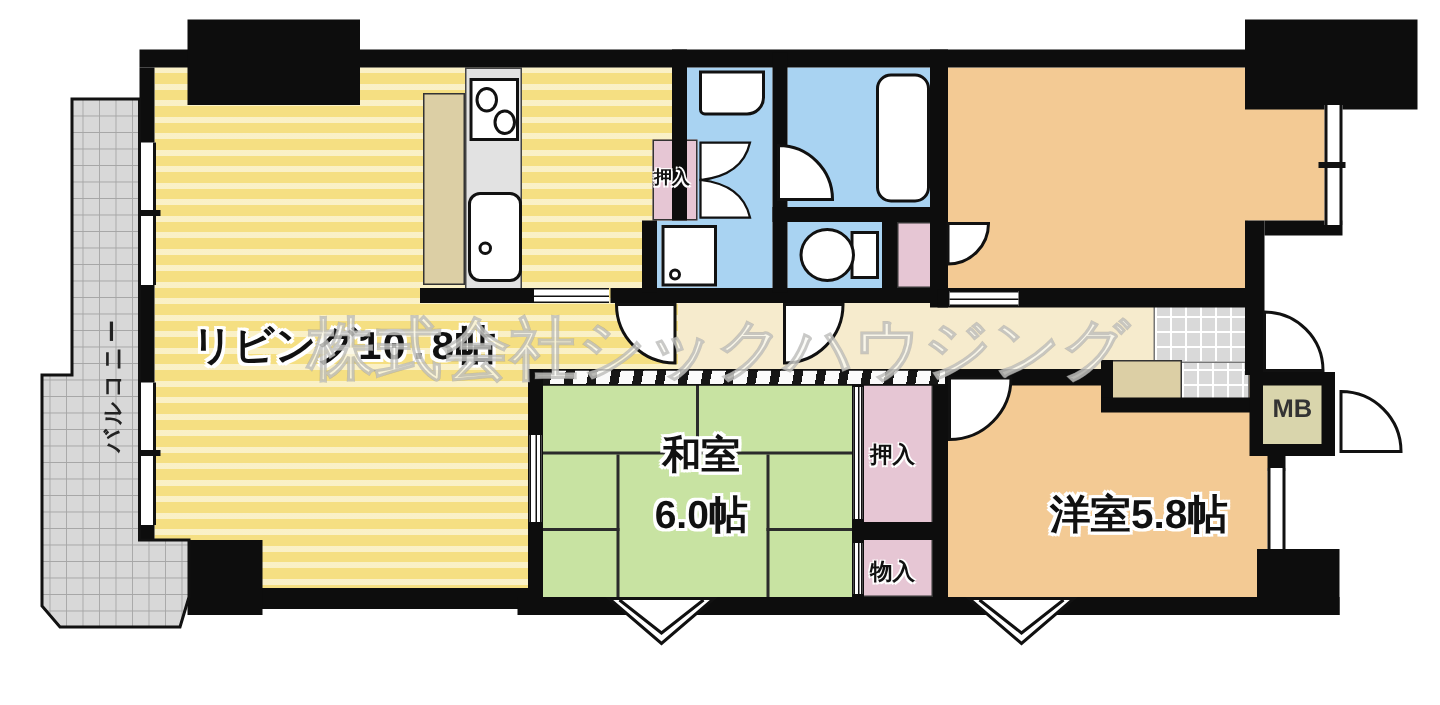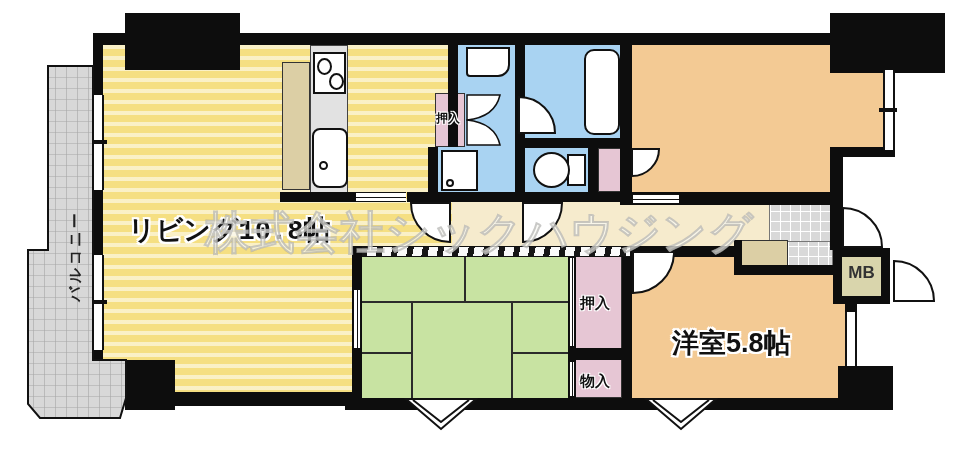--- a/index.html
+++ b/index.html
@@ -151,21 +151,25 @@
     <path d="M894,301 L894,261 A40,40 0 0 1 934,301 Z" fill="#fff" stroke="#111" stroke-width="2"></path>
     <path d="M633,252 L674,252 A41,41 0 0 1 633,293 Z" fill="#fff" stroke="#111" stroke-width="2"></path>
     <path d="M632,149 L659,149 A27,27 0 0 1 632,176 Z" fill="#fff" stroke="#111" stroke-width="2"></path>
     <path d="M406,399 L476,399 L441,429 Z" fill="#fff" stroke="#111" stroke-width="2"></path>
     <path d="M413,400 L441,422 L469,400" fill="none" stroke="#111" stroke-width="2"></path>
     <path d="M646,399 L716,399 L681,429 Z" fill="#fff" stroke="#111" stroke-width="2"></path>
     <path d="M653,400 L681,422 L709,400" fill="none" stroke="#111" stroke-width="2"></path>
   </svg>
 
   <div class="rlabel" style="left:128px;top:212px;font-size:27px;font-family:Liberation Mono, monospace;">リビング10.8帖</div>
-  <div class="rlabel" style="left:672px;top:325px;font-size:27px;">洋室5.8帖</div>
+  <div class="rlabel" style="left:395px;top:283px;width:145px;text-align:center;font-size:26px;line-height:1.55;">
+    <span style="position:static;">和室</span><br>
+    <span style="position:static;">6.0帖</span>
+  </div>
+  <div class="rlabel" style="left:700px;top:325px;font-size:27px;">洋室5.8帖</div>
   <div class="slabel" style="left:436px;top:110px;font-size:12px;">押入</div>
   <div class="slabel" style="left:580px;top:294px;font-size:15px;">押入</div>
   <div class="slabel" style="left:580px;top:372px;font-size:15px;">物入</div>
   <div id="mb-label">MB</div>
   <div id="balcony-label">バルコニー</div>
 
   <div id="watermark">株式会社シックハウジング</div>
 </div>
 
 </body></html>

